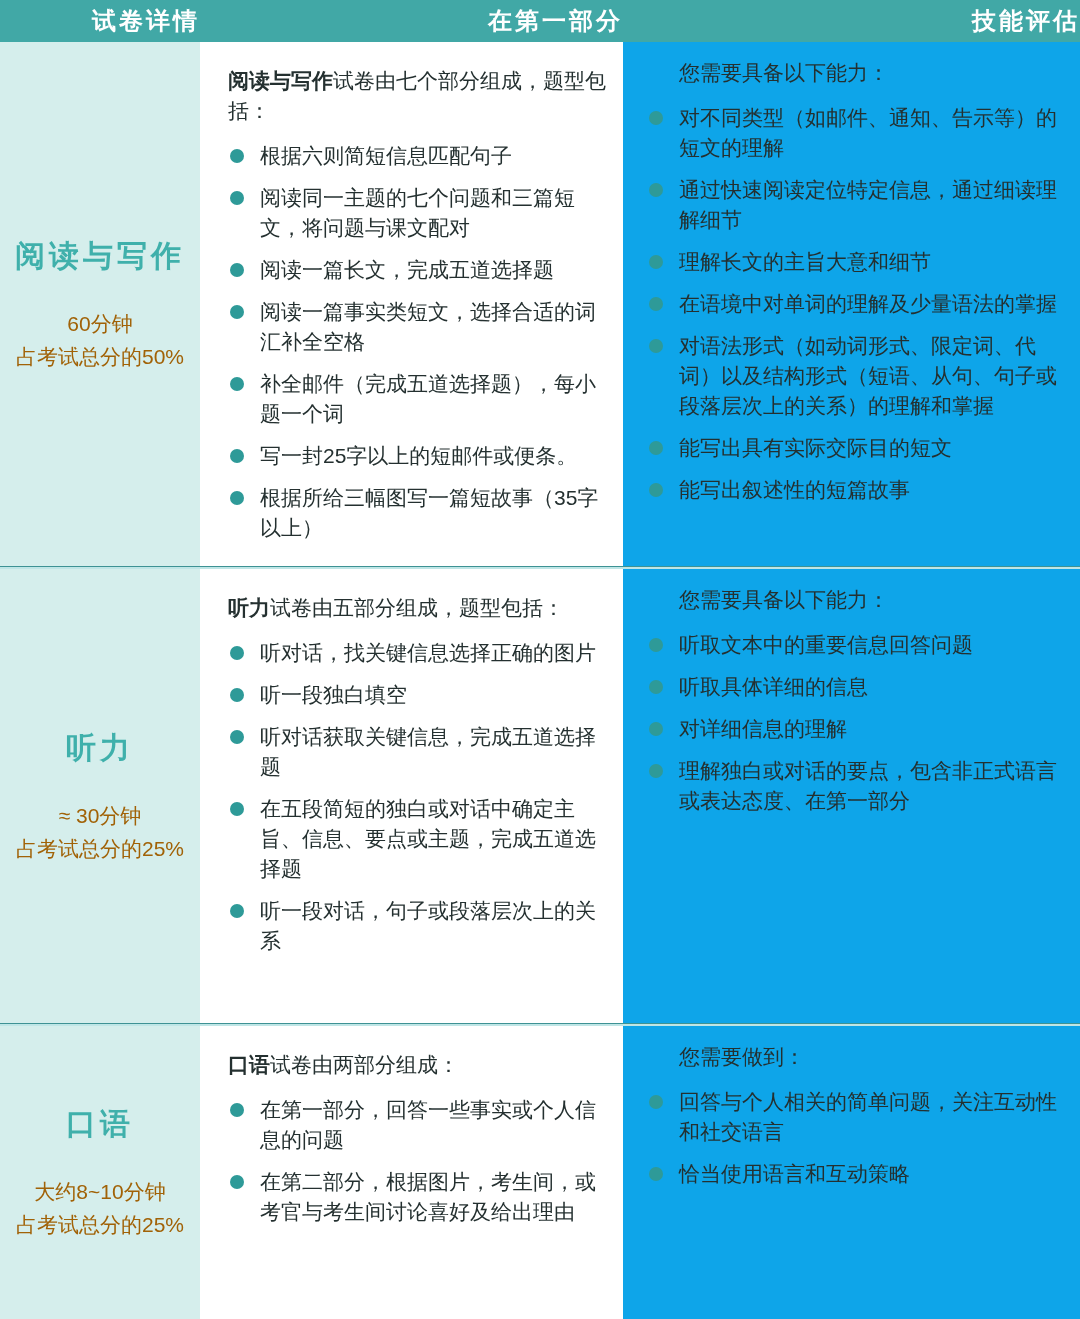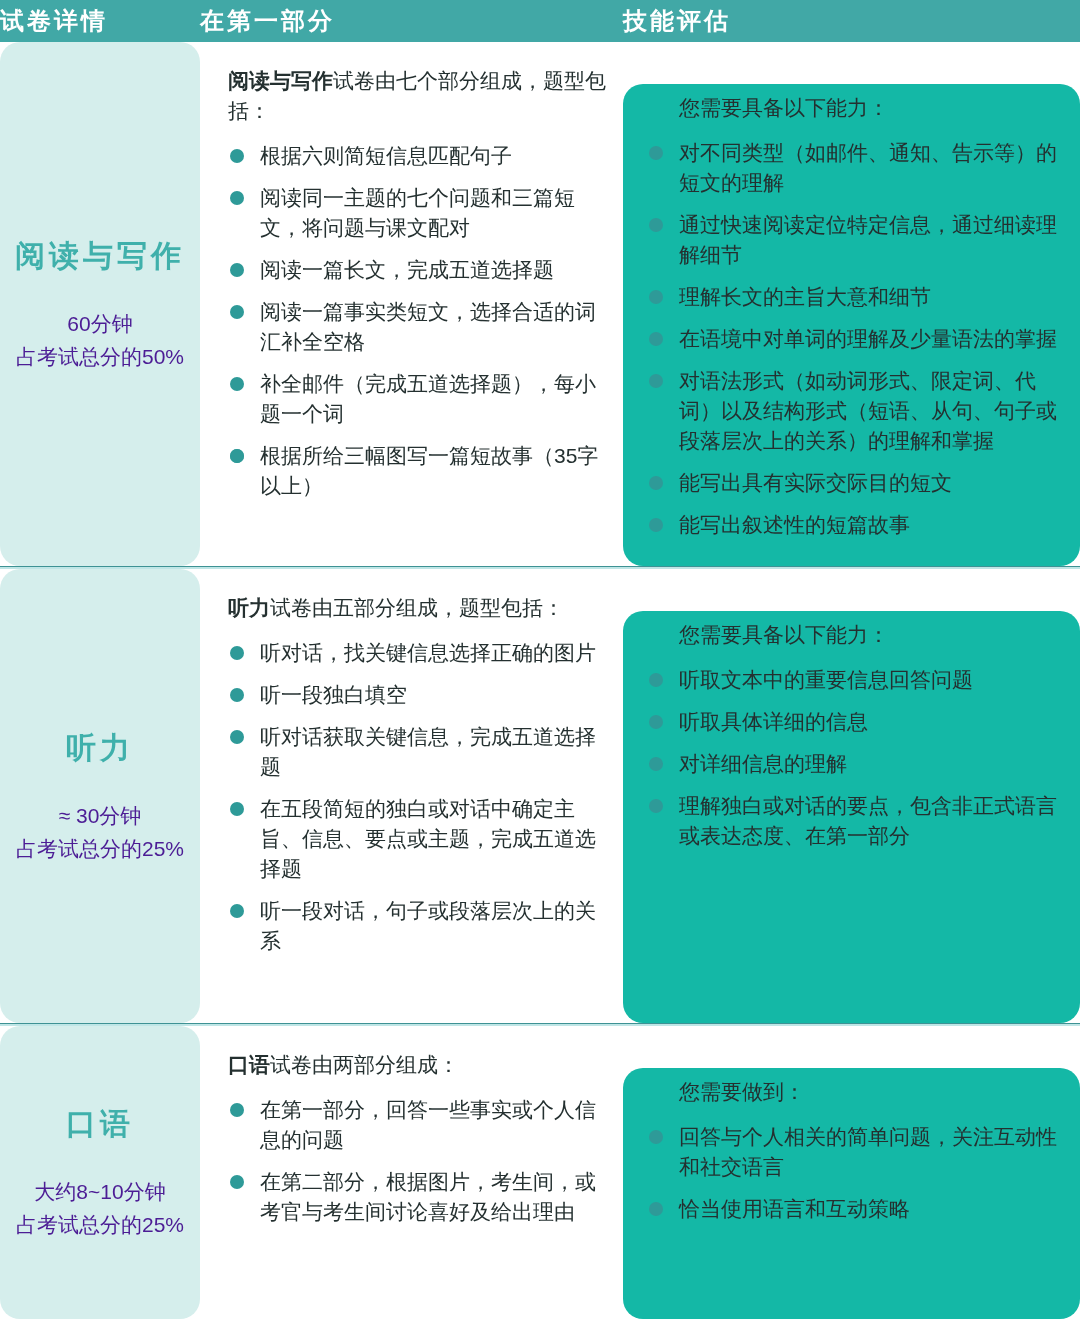--- a/index.html
+++ b/index.html
@@ -7,37 +7,37 @@
     width:1080px;height:1319px;
     display:grid;
     grid-template-columns:200px 423px 457px;
     grid-template-rows:42px 524px 3px 454px 3px 293px;
     font-family:"Liberation Sans","DejaVu Sans",sans-serif;
     color:#243030;
     overflow:hidden;
   }
   .hcell{
     background:#41a8a6;color:#ffffff;
-    display:flex;align-items:center;justify-content:flex-start;
+    display:flex;align-items:center;justify-content:flex-end;
     font-size:24px;font-weight:700;letter-spacing:3px;
   }
   .divider{grid-column:1 / -1;background:#3e9294;box-shadow:0 -2px 0 #bfe6e6 inset;}
-  .cell{overflow:hidden;border-radius:20px;}
+  .cell{overflow:hidden;}
   .left{
     background:#d5eeec;
     display:flex;flex-direction:column;align-items:center;justify-content:center;
     text-align:center;
   }
   .sec-title{
     color:#3fb0ab;font-size:30px;font-weight:700;letter-spacing:4px;
     margin-bottom:30px;
   }
-  .sec-meta{font-size:21px;line-height:33px;color:#4c1d95;}
+  .sec-meta{font-size:21px;line-height:33px;color:#a16207;}
   .mid{background:#ffffff;padding:24px 12px 0 28px;}
-  .rightcol{background:#14b8a6;padding:9px 14px 0 24px;margin-top:42px;}
+  .rightcol{background:#0ea5e9;padding:16px 14px 0 24px;}
   .intro{font-size:21px;line-height:30px;margin:0 0 15px 0;}
   .intro strong{font-weight:700;}
   .rightcol .intro{margin-left:32px;}
   ul.blist{list-style:none;margin:0;padding:0;}
   ul.blist li{
     position:relative;padding-left:32px;margin:0 0 12px 0;
     font-size:21px;line-height:30px;
   }
   .dot{
     position:absolute;left:2px;top:8px;width:14px;height:14px;
@@ -67,21 +67,21 @@
     </div>
   </div>
   <div class="cell mid">
     <p class="intro"><strong>阅读与写作</strong><span>试卷由七个部分组成，题型包括：</span></p>
     <ul class="blist">
       <li><span class="dot"></span><span>根据六则简短信息匹配句子</span></li>
       <li><span class="dot"></span><span>阅读同一主题的七个问题和三篇短文，将问题与课文配对</span></li>
       <li><span class="dot"></span><span>阅读一篇长文，完成五道选择题</span></li>
       <li><span class="dot"></span><span>阅读一篇事实类短文，选择合适的词汇补全空格</span></li>
       <li><span class="dot"></span><span>补全邮件（完成五道选择题），每小题一个词</span></li>
-      <li><span class="dot"></span></li>
+      <li><span class="dot"></span><span>写一封25字以上的短邮件或便条。</span></li>
       <li><span class="dot"></span><span>根据所给三幅图写一篇短故事（35字以上）</span></li>
     </ul>
   </div>
   <div class="cell rightcol">
     <p class="intro">您需要具备以下能力：</p>
     <ul class="blist">
       <li><span class="dot"></span><span>对不同类型（如邮件、通知、告示等）的短文的理解</span></li>
       <li><span class="dot"></span><span>通过快速阅读定位特定信息，通过细读理解细节</span></li>
       <li><span class="dot"></span><span>理解长文的主旨大意和细节</span></li>
       <li><span class="dot"></span><span>在语境中对单词的理解及少量语法的掌握</span></li>

